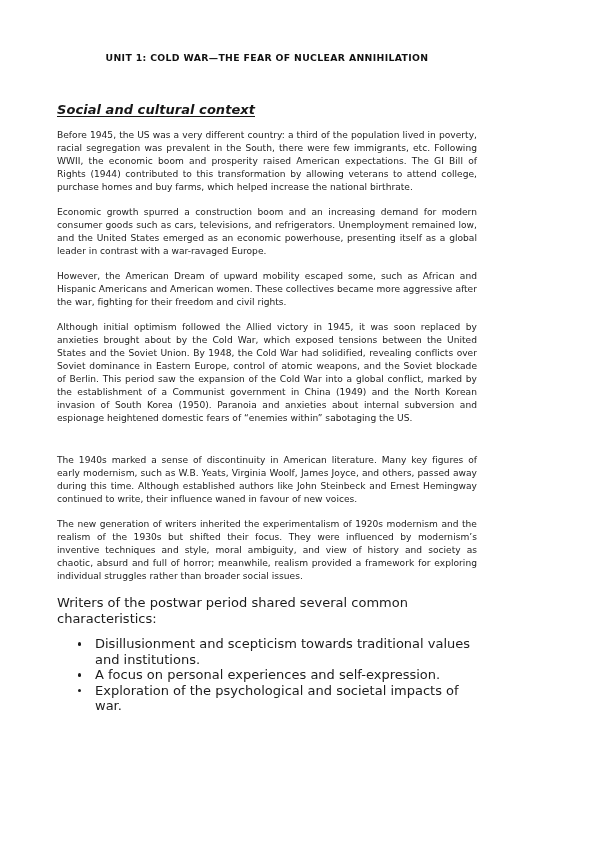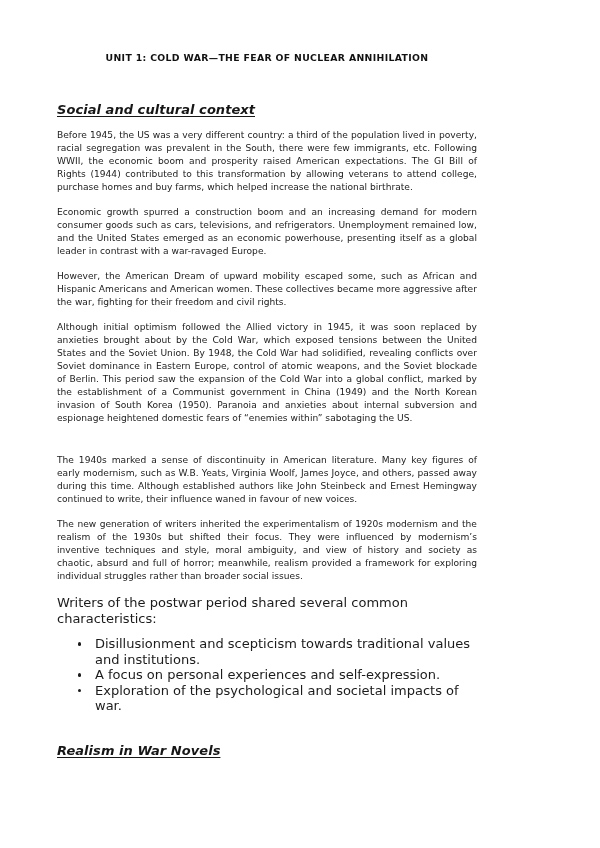--- a/index.html
+++ b/index.html
@@ -116,16 +116,15 @@
       <span>A focus on personal experiences and self-expression.</span>
     </li>
     <li class="bullet-item">
       <span class="dot"></span>
       <span>Exploration of the psychological and societal impacts of war.</span>
     </li>
   </ul>
 
   <div class="gap-lg"></div>
 
-  <h2 class="section-heading">Realism in War Novels</h2>
 
 
 </div>
 
 </body></html>

